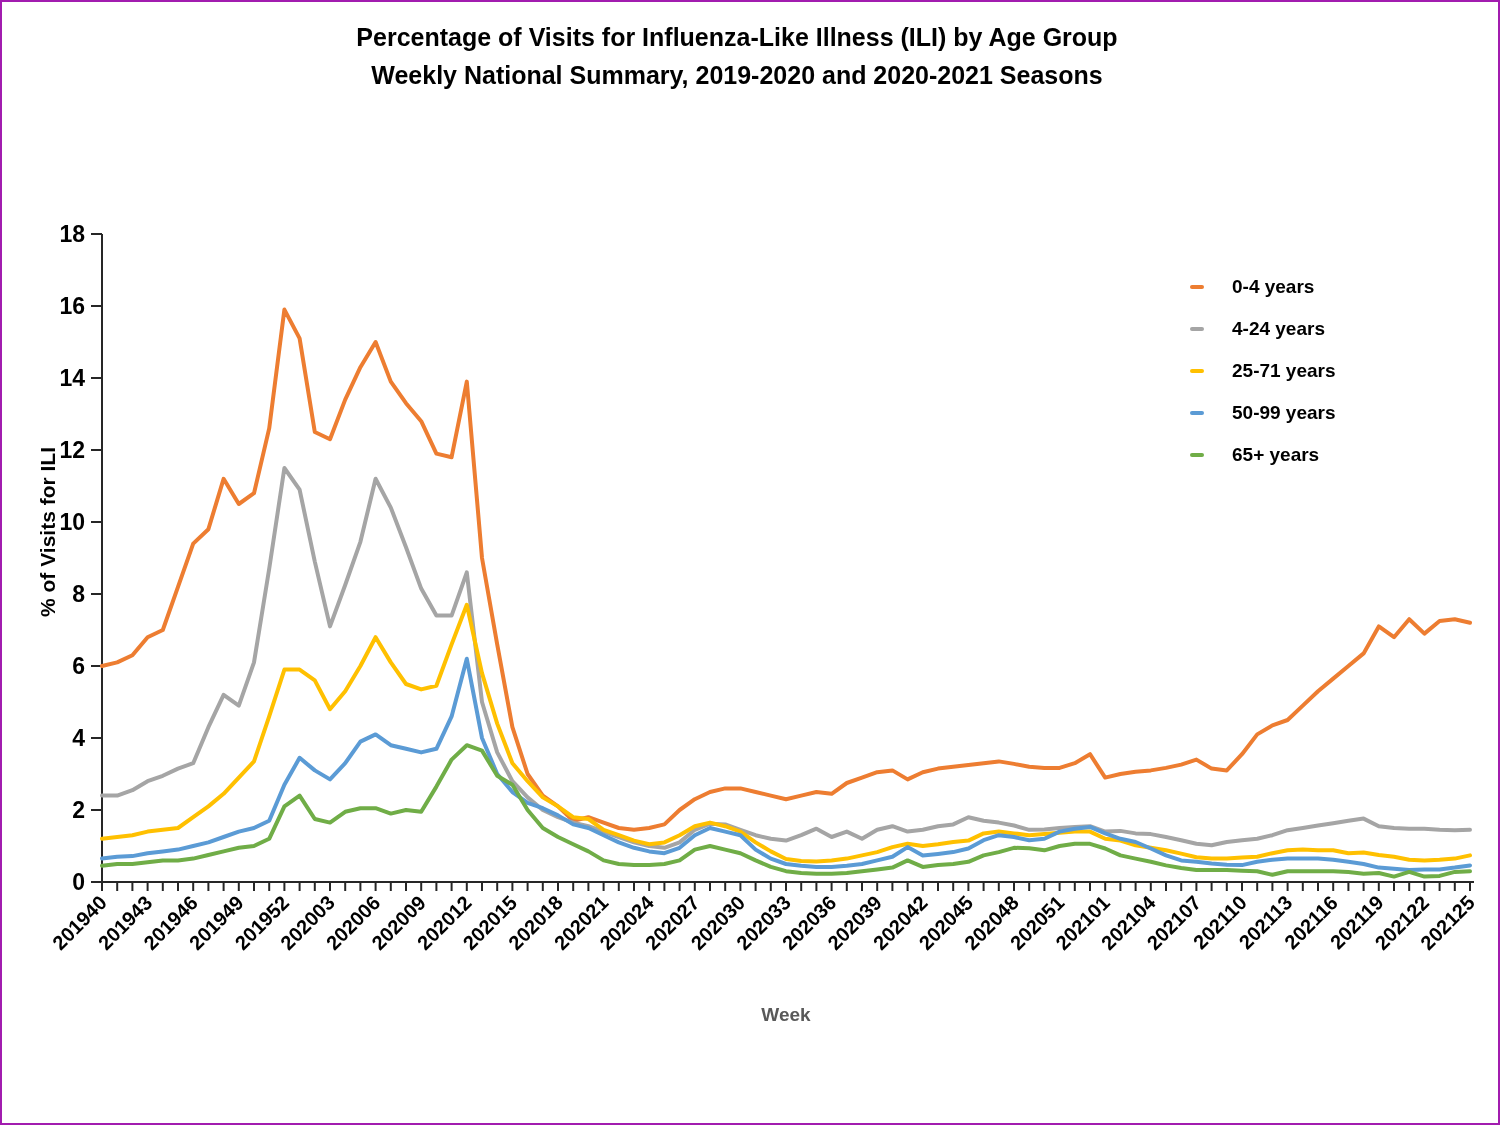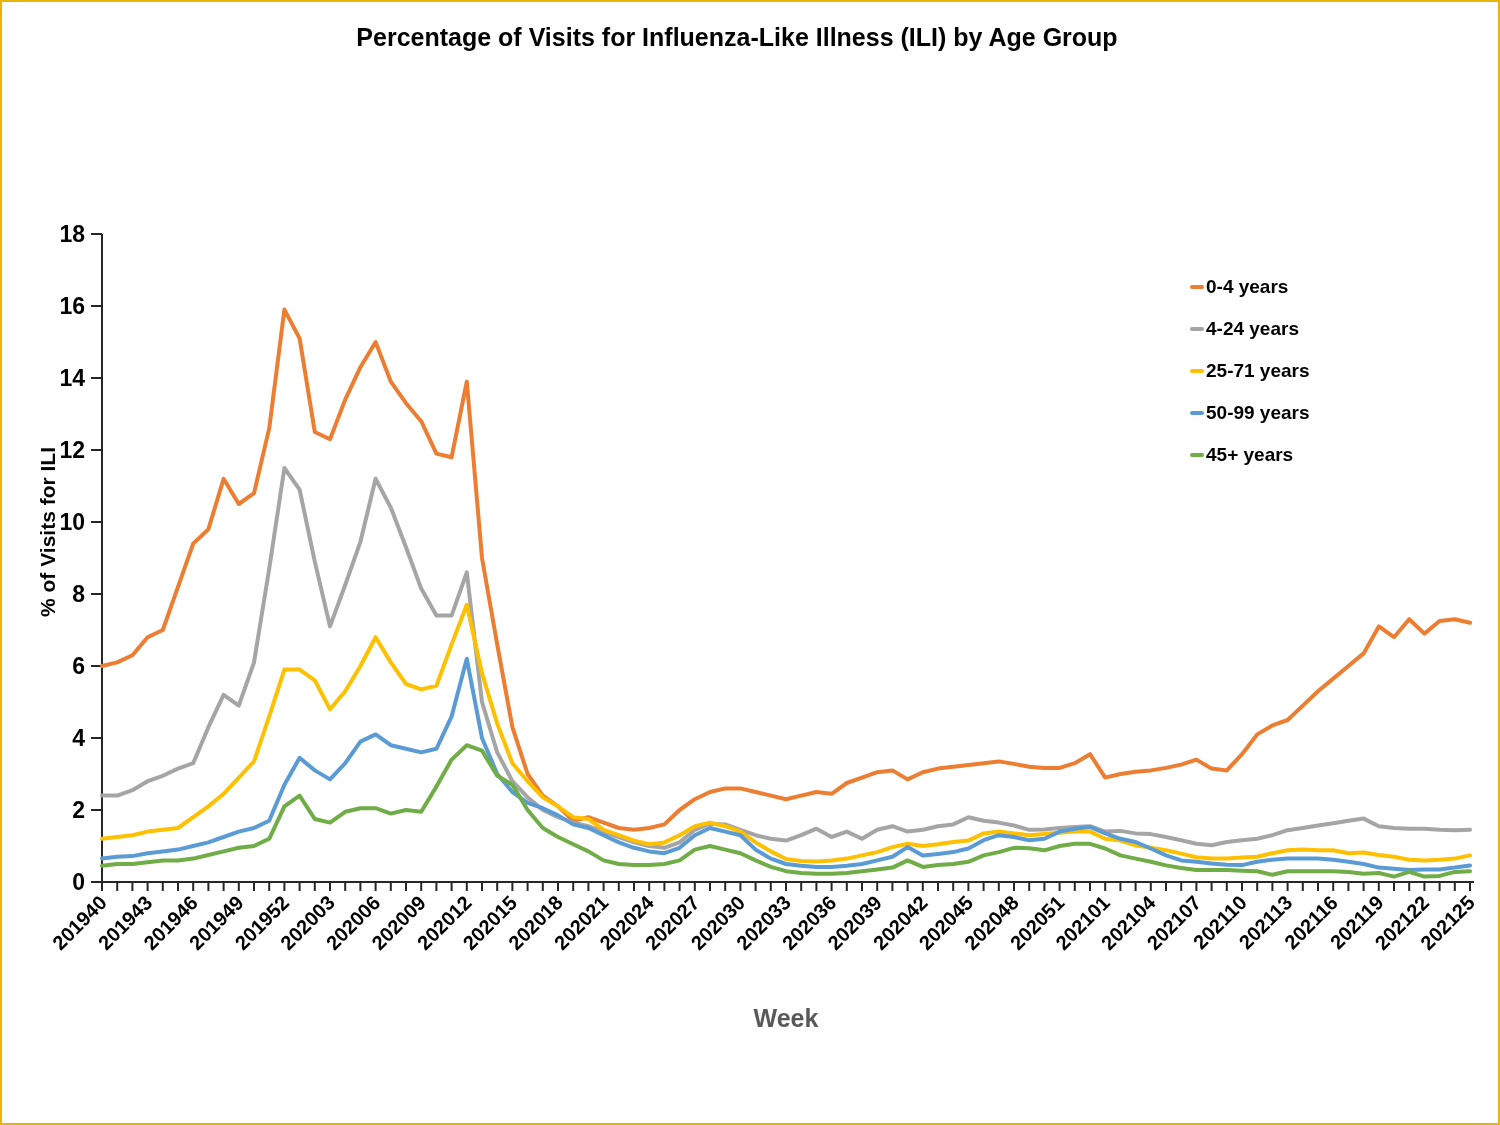--- a/index.html
+++ b/index.html
@@ -1,63 +1,64 @@
 <!DOCTYPE html>
 <html><head>
 <meta charset="utf-8">
 <style>
   html,body{margin:0;padding:0;background:#fff;}
   #canvas{
     position:relative;
     width:1500px;height:1125px;
     background:#ffffff;
-    border:2px solid #eab308;
+    border:2px solid #a21caf;
     box-sizing:border-box;
     font-family:"Liberation Sans","DejaVu Sans",sans-serif;
     overflow:hidden;
   }
   .title-block{
     position:absolute;top:16px;left:0;width:1470px;
     text-align:center;color:#000;
   }
   .title-line{
     font-size:25px;font-weight:700;line-height:38px;margin:0;
   }
   #ylabel{
     position:absolute;left:46px;top:530px;
     transform:translate(-50%,-50%) rotate(-90deg);
     white-space:nowrap;
     font-size:21px;font-weight:700;color:#000;
   }
   #xlabel{
     position:absolute;left:784px;top:1002px;
     transform:translateX(-50%);
-    font-size:25px;font-weight:700;color:#595959;
+    font-size:19px;font-weight:700;color:#595959;
   }
   #legend{
     position:absolute;left:1188px;top:274px;
   }
   .legend-item{
-    display:flex;align-items:center;height:22px;margin-bottom:20px;
+    display:flex;align-items:center;height:22px;margin-bottom:20px;gap:26px;
   }
   .legend-swatch{
     width:14px;height:4.5px;border-radius:2px;flex:0 0 auto;
   }
   .legend-label{
     font-size:19px;font-weight:700;color:#000;margin-left:2px;white-space:nowrap;
   }
   #chart-svg{position:absolute;left:0;top:0;}
 </style>
 </head>
 <body>
 
 <div id="canvas">
 
   <div class="title-block">
     <p class="title-line">Percentage of Visits for Influenza-Like Illness (ILI) by Age Group</p>
+    <p class="title-line">Weekly National Summary, 2019-2020 and 2020-2021 Seasons</p>
   </div>
 
   <div id="ylabel">% of Visits for ILI</div>
 
   <svg id="chart-svg" width="1500" height="1125">
       <line x1="100" y1="232" x2="100" y2="880" stroke="#262626" stroke-width="2"></line>
       <line x1="99" y1="880" x2="1472" y2="880" stroke="#262626" stroke-width="2"></line>
       <line x1="89" y1="880" x2="100" y2="880" stroke="#262626" stroke-width="2"></line>
       <text x="83" y="888" text-anchor="end" font-size="23" font-weight="700" fill="#000000" font-family="&quot;Liberation Sans&quot;,&quot;DejaVu Sans&quot;,sans-serif">0</text>
       <line x1="89" y1="808" x2="100" y2="808" stroke="#262626" stroke-width="2"></line>
@@ -219,19 +220,19 @@
       <div class="legend-item">
         <span class="legend-swatch" style="background: rgb(255, 192, 0);"></span>
         <span class="legend-label">25-71 years</span>
       </div>
       <div class="legend-item">
         <span class="legend-swatch" style="background: rgb(91, 155, 213);"></span>
         <span class="legend-label">50-99 years</span>
       </div>
       <div class="legend-item">
         <span class="legend-swatch" style="background: rgb(112, 173, 71);"></span>
-        <span class="legend-label">45+ years</span>
+        <span class="legend-label">65+ years</span>
       </div>
     </div>
 
   <div id="xlabel">Week</div>
 
 </div>
 
 </body></html>

